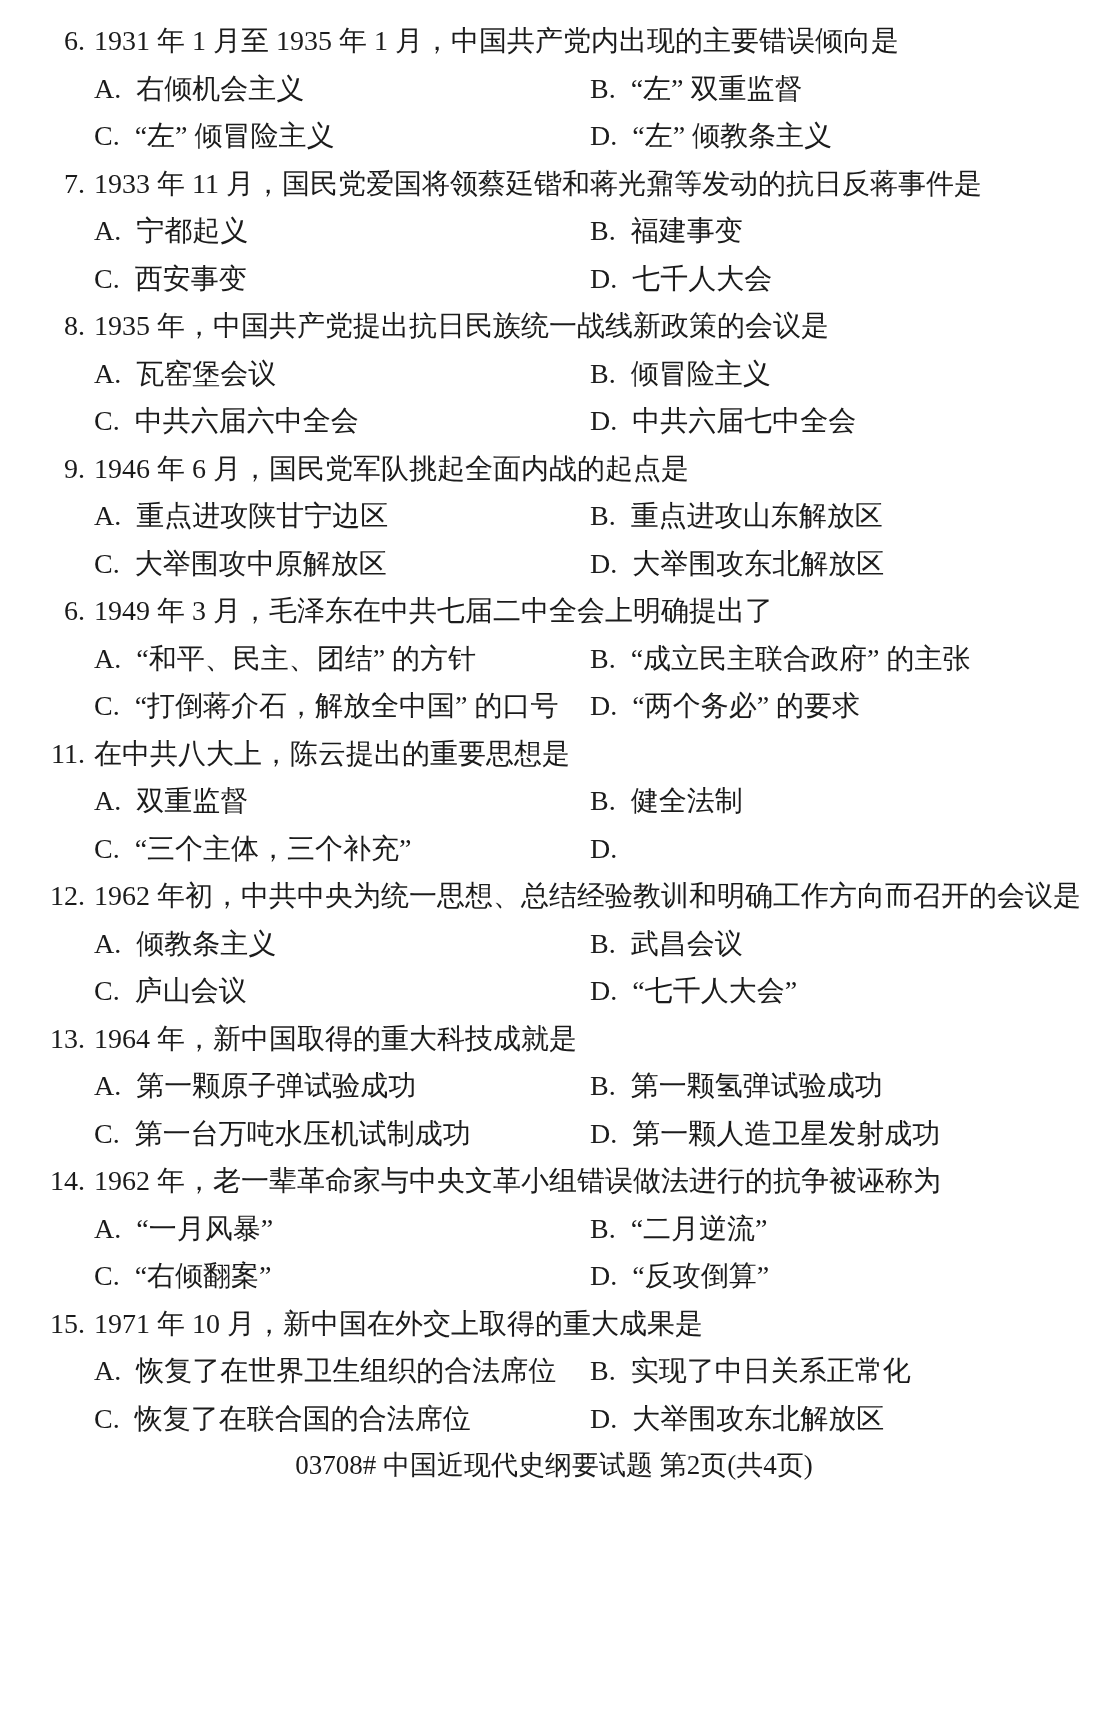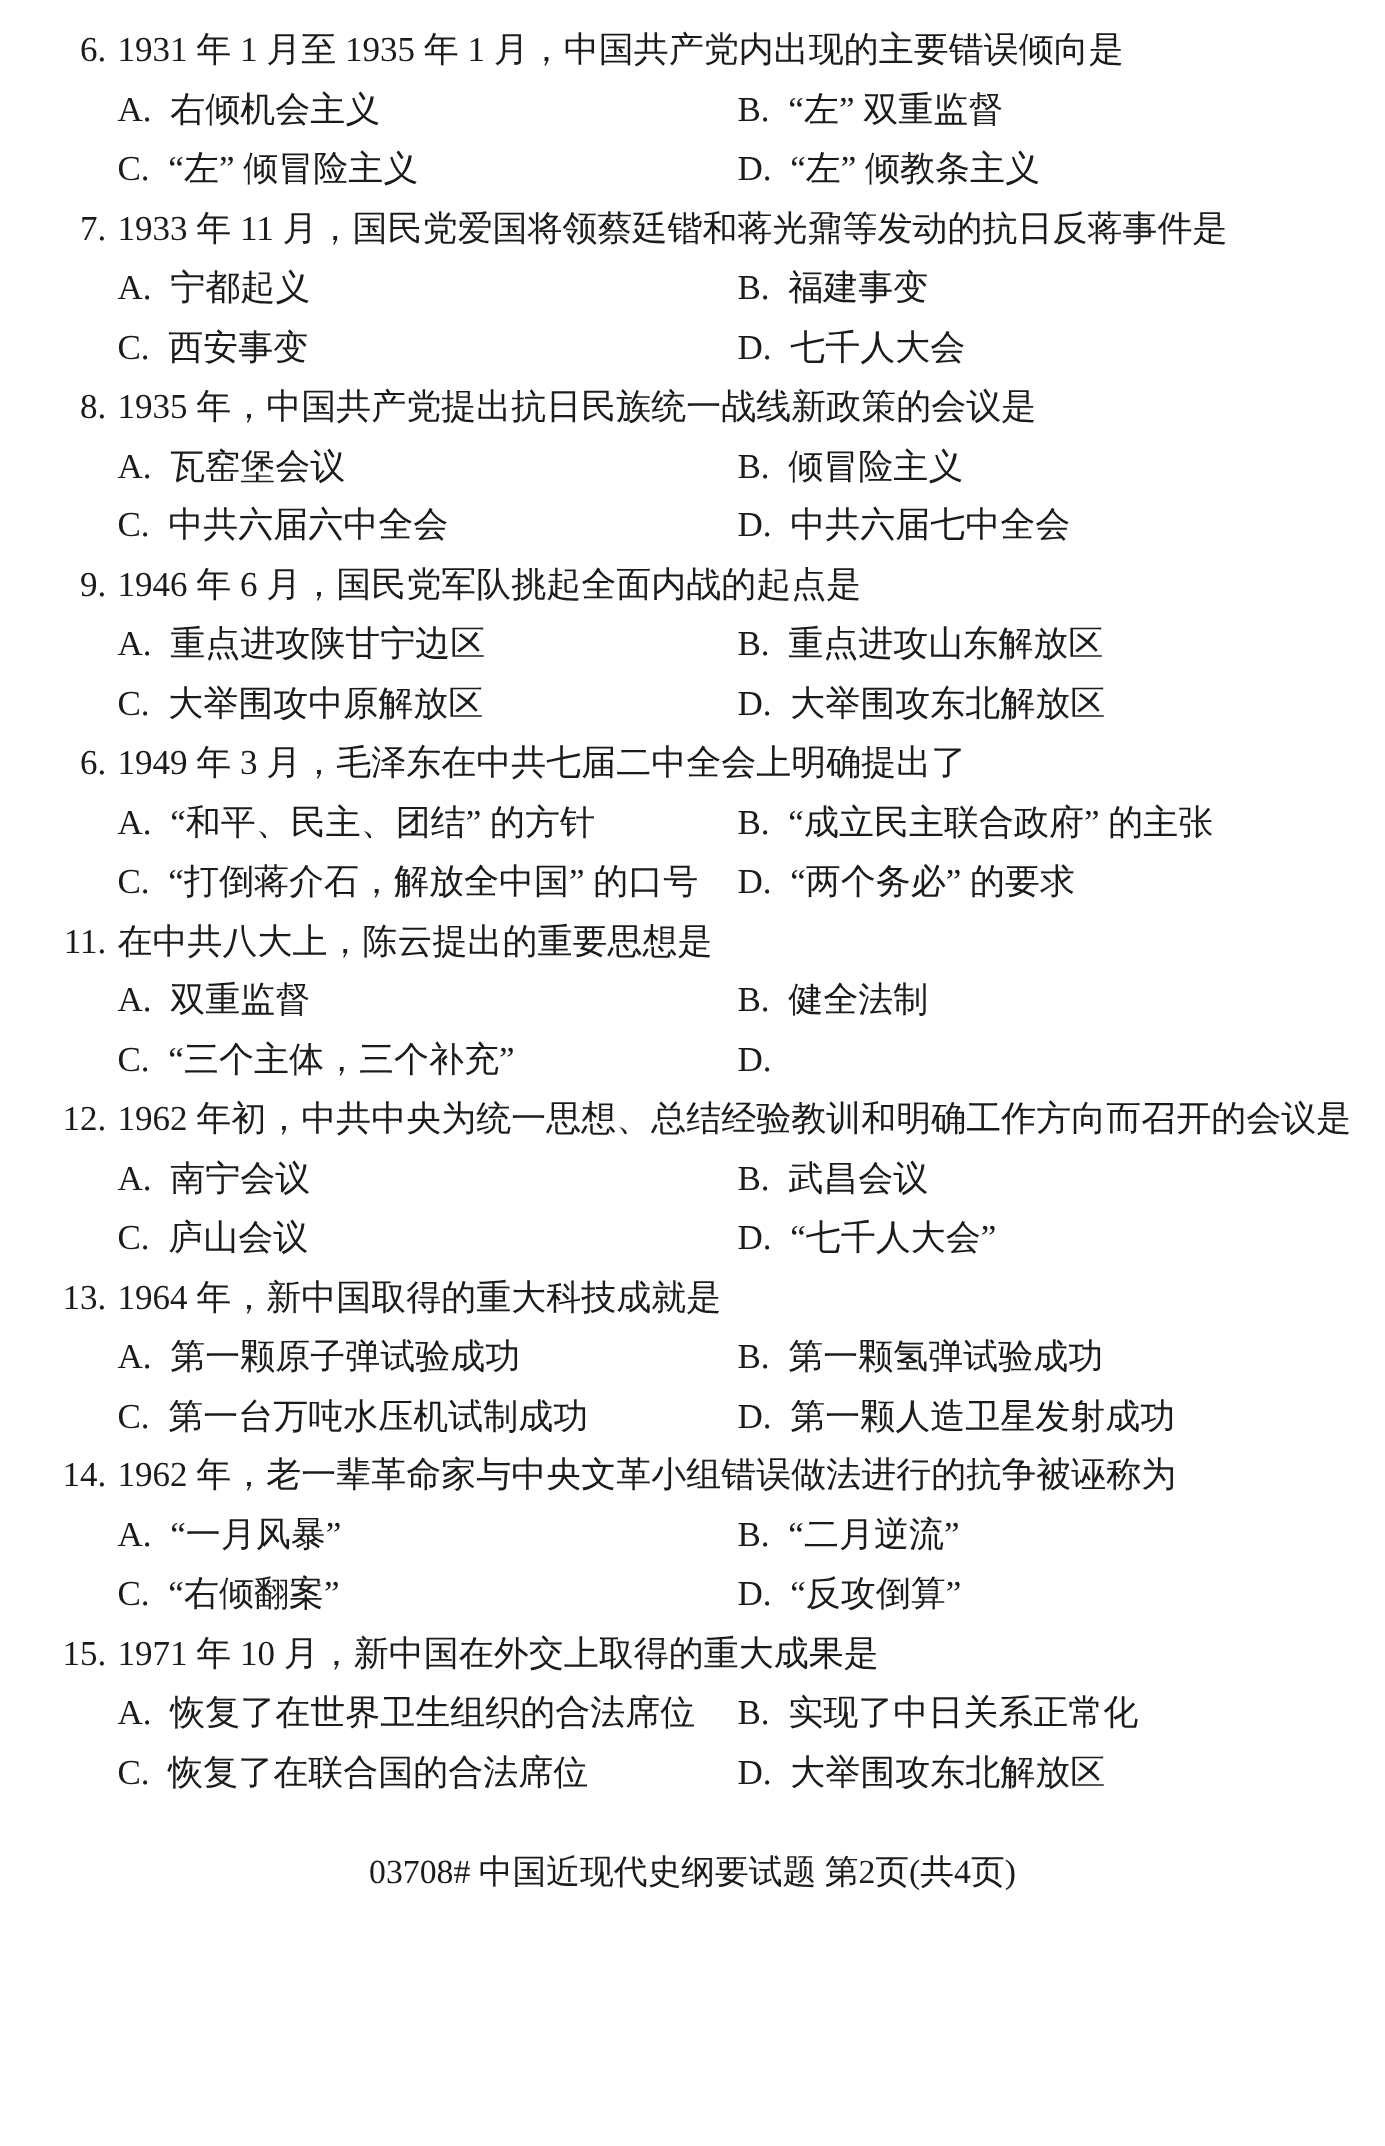--- a/index.html
+++ b/index.html
@@ -49,21 +49,20 @@
     flex: 0 0 496px;
     width: 496px;
   }
   .opt-cell.right {
     flex: 1 1 auto;
   }
   .opt-label {
     margin-right: 15px;
   }
   .page-footer {
-    margin-top: 32px;
     text-align: center;
     font-size: 27px;
     line-height: 47.5px;
   }
 </style>
 </head>
 <body>
 
 <div class="page">
   <div id="questions">
@@ -223,21 +222,21 @@
         </div>
       </div>
       <div class="question-block">
         <div class="row stem-row">
           <span class="qnum">12.</span>
           <span class="stem">1962 年初，中共中央为统一思想、总结经验教训和明确工作方向而召开的会议是</span>
         </div>
         <div class="row opt-row">
           <span class="opt-cell left">
             <span class="opt-label">A.</span>
-            <span class="opt-text">南宁会议</span>
+            <span class="opt-text">倾教条主义</span>
           </span>
           <span class="opt-cell right">
             <span class="opt-label">B.</span>
             <span class="opt-text">武昌会议</span>
           </span>
         </div>
         <div class="row opt-row">
           <span class="opt-cell left">
             <span class="opt-label">C.</span>
             <span class="opt-text">庐山会议</span>

